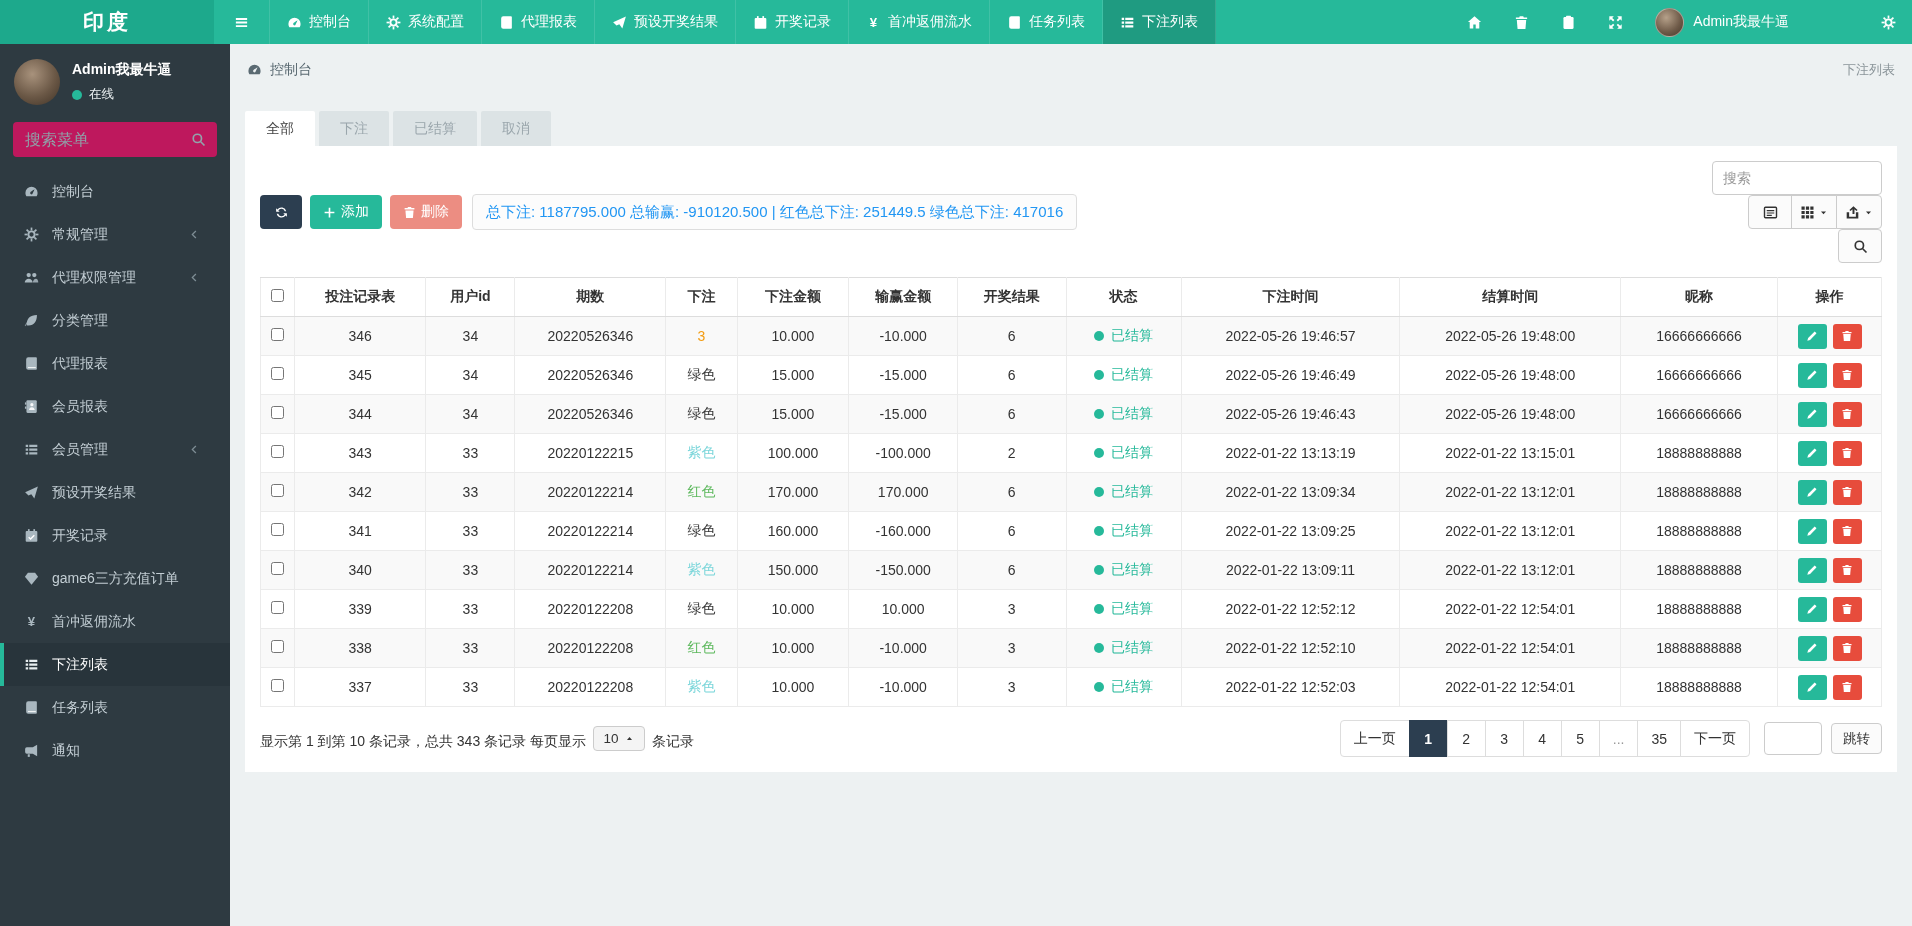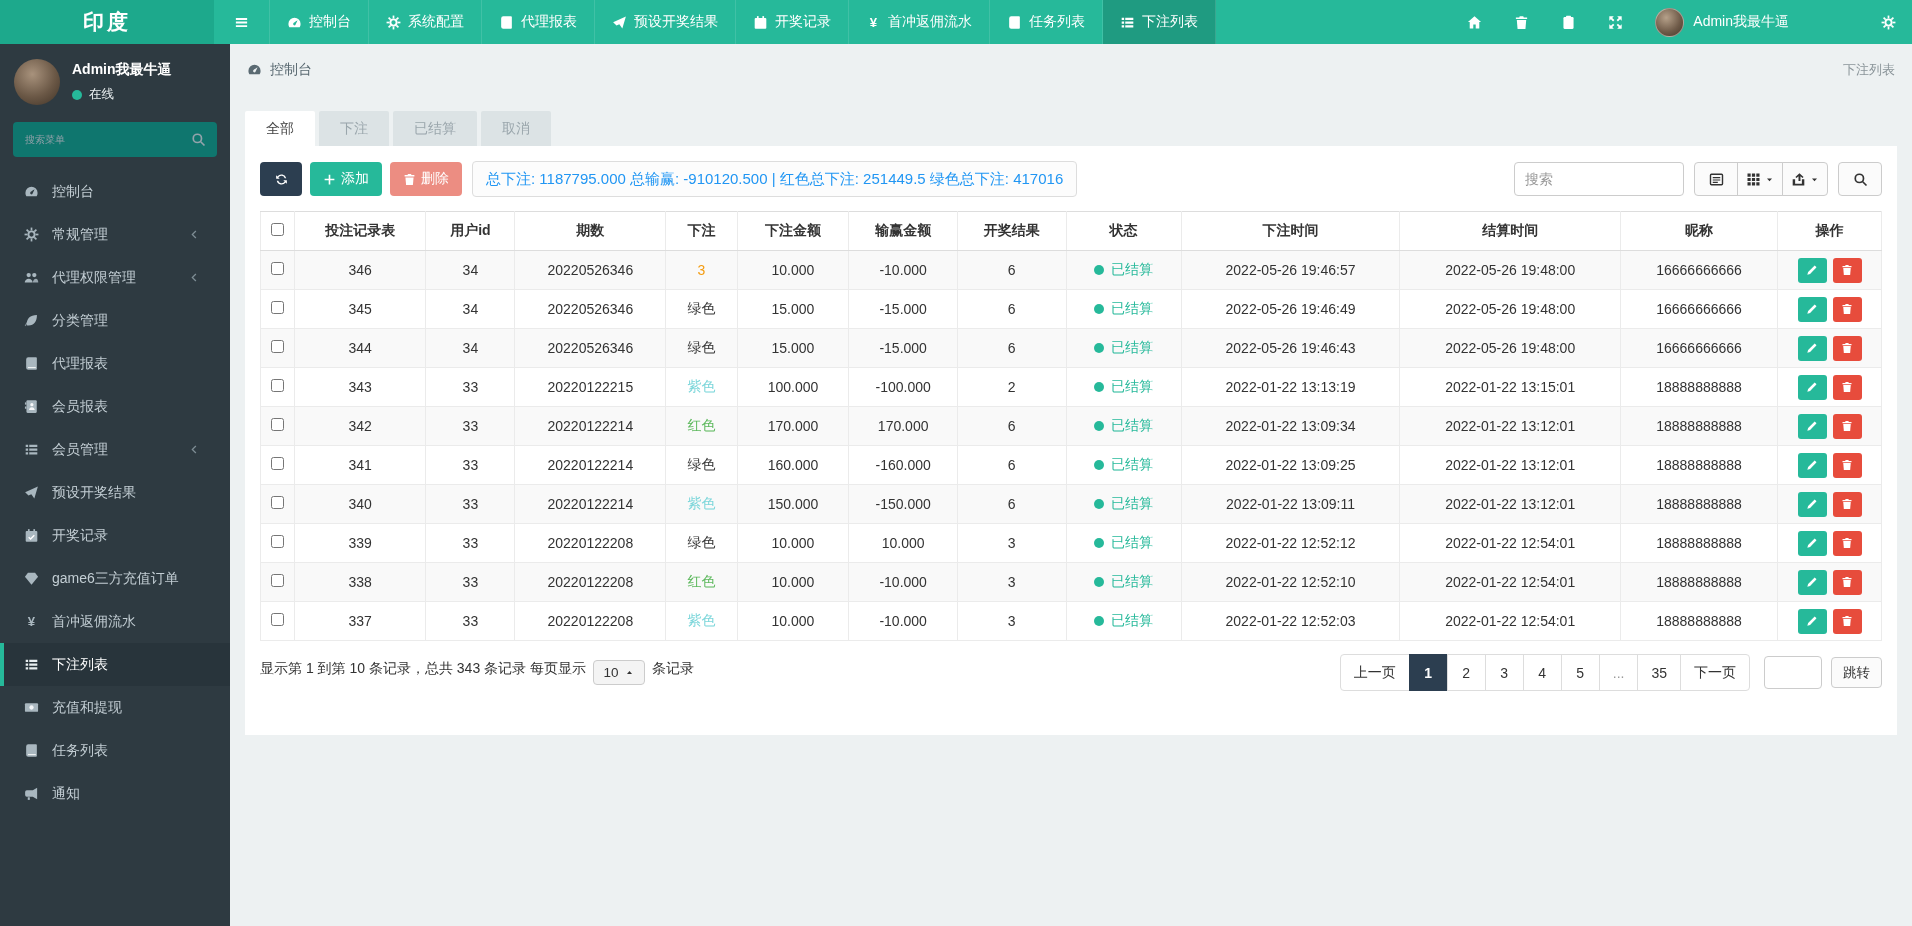--- a/index.html
+++ b/index.html
@@ -27,21 +27,21 @@
   .nav-settings { margin-left:60px; }
 
   
   .sidebar { position:fixed; top:44px; left:0; bottom:0; width:230px; background:#2e3a41; color:#c3ced4; z-index:10; }
   .user-panel { display:flex; gap:12px; padding:15px 14px 9px; align-items:center; }
   .side-avatar { width:46px; height:46px; border-radius:50%; background:radial-gradient(circle at 40% 33%, #a8927c, #6b5846 55%, #3f3226); flex:none; }
   .user-name { font-size:14px; font-weight:bold; color:#fff; margin-bottom:7px; }
   .user-status { font-size:12.5px; color:#eef3f4; display:flex; align-items:center; gap:7px; }
   .user-status .dot { width:10px; height:10px; border-radius:50%; background:#26b99a; }
   .side-search { margin:8px 13px 13px; position:relative; }
-  .side-search input { width:100%; height:35px; background:#0f766e; border:none; border-radius:4px; padding:0 34px 0 12px; color:#dfe7ea; font-size:10px; outline:none; }
+  .side-search input { width:100%; height:35px; background:#be185d; border:none; border-radius:4px; padding:0 34px 0 12px; color:#dfe7ea; font-size:16px; outline:none; }
   .side-search input::placeholder { color:#90a0a8; }
   .side-search .ic { position:absolute; right:11px; top:10px; color:#93a3ab; }
   .side-menu { list-style:none; }
   .side-item { display:flex; align-items:center; height:43px; padding:0 16px 0 18px; font-size:14px; cursor:pointer; border-left:4px solid transparent; color:#c3ced4; }
   .side-item .ic { width:19px; margin-right:11px; color:#a9b7bf; }
   .side-item .lbl { flex:1; white-space:nowrap; }
   .side-item .chev { color:#7e8d95; }
   .side-item .chev svg { width:11px; height:11px; }
   .side-item.active { background:#28343b; border-left-color:#26b99a; color:#fff; }
   .side-item.active .ic { color:#e8eef0; }
@@ -60,21 +60,21 @@
   .panel { background:#fff; margin:0 15px; padding:15px; min-height:589px; }
 
   
   .toolbar { display:flex; align-items:center; }
   .btn { border:none; border-radius:4px; height:34px; cursor:pointer; font-size:14px; display:inline-flex; align-items:center; justify-content:center; font-family:inherit; color:#fff; }
   .btn-refresh { width:42px; background:#2c3e50; margin-right:8px; }
   .btn-add { background:#26b99a; padding:0 13px; gap:5px; margin-right:8px; }
   .btn-del { background:#ec8d82; padding:0 13px; gap:5px; margin-right:10px; }
   .btn .ic svg { width:13px; height:13px; }
   .summary { height:36px; display:flex; align-items:center; border:1px solid #ddd; background:#fcfcfc; border-radius:4px; padding:0 13px; color:#2196f3; font-size:15px; white-space:nowrap; }
-  .toolbar-right { margin-left:auto; display:flex; align-items:flex-start; }
+  .toolbar-right { margin-left:auto; display:flex; align-items:flex-end;flex-direction:column; }
   .tb-search { width:170px; height:34px; border:1px solid #ccc; border-radius:4px; padding:0 10px; font-size:14px; color:#555; outline:none; }
   .tb-search::placeholder { color:#999; }
   .btn-group { display:flex; margin-left:10px; }
   .tb-btn { height:34px; min-width:44px; background:#fbfbfb; border:1px solid #ccc; display:inline-flex; align-items:center; justify-content:center; gap:4px; color:#333; cursor:pointer; padding:0 8px; }
   .btn-group .tb-btn + .tb-btn { margin-left:-1px; }
   .btn-group .tb-btn:first-child { border-radius:4px 0 0 4px; }
   .btn-group .tb-btn:last-child { border-radius:0 4px 4px 0; }
   .tb-btn.single { margin-left:10px; border-radius:4px; }
 
   
@@ -84,21 +84,21 @@
   .tbl tbody tr:nth-child(odd) td { background:#f9f9f9; }
   .st { display:inline-flex; align-items:center; gap:7px; }
   .st .dot { width:10px; height:10px; border-radius:50%; background:currentColor; display:inline-block; }
   .ops button { width:29px; height:25px; border:none; border-radius:3px; color:#fff; margin:0 3px; cursor:pointer; display:inline-flex; align-items:center; justify-content:center; }
   .ops .op-edit { background:#26b99a; }
   .ops .op-del { background:#e74c3c; }
   .ops svg { width:12px; height:12px; }
 
   
   .table-footer { display:flex; align-items:center; margin-top:13px; font-size:14px; color:#333; }
-  .page-info { display:flex; align-items:flex-start; gap:7px; }
+  .page-info { display:flex; align-items:flex-end; gap:7px; }
   .size-select { min-width:52px; height:25px; border:1px solid #ccc; border-radius:4px; background:#f4f4f4; display:inline-flex; align-items:center; justify-content:center; gap:7px; font-size:13.5px; color:#333; cursor:pointer; padding:0 9px; }
   .pager { margin-left:auto; display:flex; align-items:center; }
   .pages { display:flex; }
   .page-btn { min-width:39px; height:37px; padding:0 13px; border:1px solid #ddd; background:#fff; color:#333; font-size:14px; display:inline-flex; align-items:center; justify-content:center; margin-left:-1px; cursor:pointer; font-family:inherit; }
   .pages .page-btn:first-child { border-radius:4px 0 0 4px; margin-left:0; }
   .pages .page-btn:last-child { border-radius:0 4px 4px 0; }
   .page-btn.active { background:#2c3e50; border-color:#2c3e50; color:#fff; font-weight:bold; }
   .page-btn.ellipsis { color:#999; cursor:default; }
   .jump-input { width:58px; height:33px; border:1px solid #ccc; border-radius:4px; margin-left:14px; padding:0 6px; font-size:14px; outline:none; }
   .jump-btn { height:31px; border:1px solid #ccc; background:#fbfbfb; border-radius:4px; margin-left:9px; padding:0 11px; font-size:13.5px; color:#333; cursor:pointer; font-family:inherit; }
@@ -382,29 +382,20 @@
         </span>
         <span class="lbl">首冲返佣流水</span>
       </li>
       <li class="side-item active">
         <span class="ic">
           <svg viewBox="0 0 16 16" fill="currentColor" xmlns="http://www.w3.org/2000/svg">
             <path d="M1.8 2.8h2.6v2.4H1.8zM5.6 2.8h8.6v2.4H5.6zM1.8 6.8h2.6v2.4H1.8zM5.6 6.8h8.6v2.4H5.6zM1.8 10.8h2.6v2.4H1.8zM5.6 10.8h8.6v2.4H5.6z"></path>
           </svg>
         </span>
         <span class="lbl">下注列表</span>
-      </li>
-      <li class="side-item">
-        <span class="ic">
-          <svg viewBox="0 0 16 16" fill="currentColor" xmlns="http://www.w3.org/2000/svg">
-            <rect x="1" y="3.4" width="14" height="9.2" rx="1"></rect>
-            <circle cx="8" cy="8" r="2.3" fill="#fff" opacity=".85"></circle>
-          </svg>
-        </span>
-        <span class="lbl">充值和提现</span>
       </li>
       <li class="side-item">
         <span class="ic">
           <svg viewBox="0 0 16 16" fill="currentColor" xmlns="http://www.w3.org/2000/svg">
             <path d="M4.6 1.3h8.2c.5 0 .9.4.9.9v11.6c0 .5-.4.9-.9.9H4.6a2.3 2.3 0 0 1-2.3-2.3V3.6a2.3 2.3 0 0 1 2.3-2.3z"></path>
             <path d="M4.2 11.7h8.4v1.2H4.2z" fill="#fff" opacity=".8"></path>
           </svg>
         </span>
         <span class="lbl">任务列表</span>
       </li>

